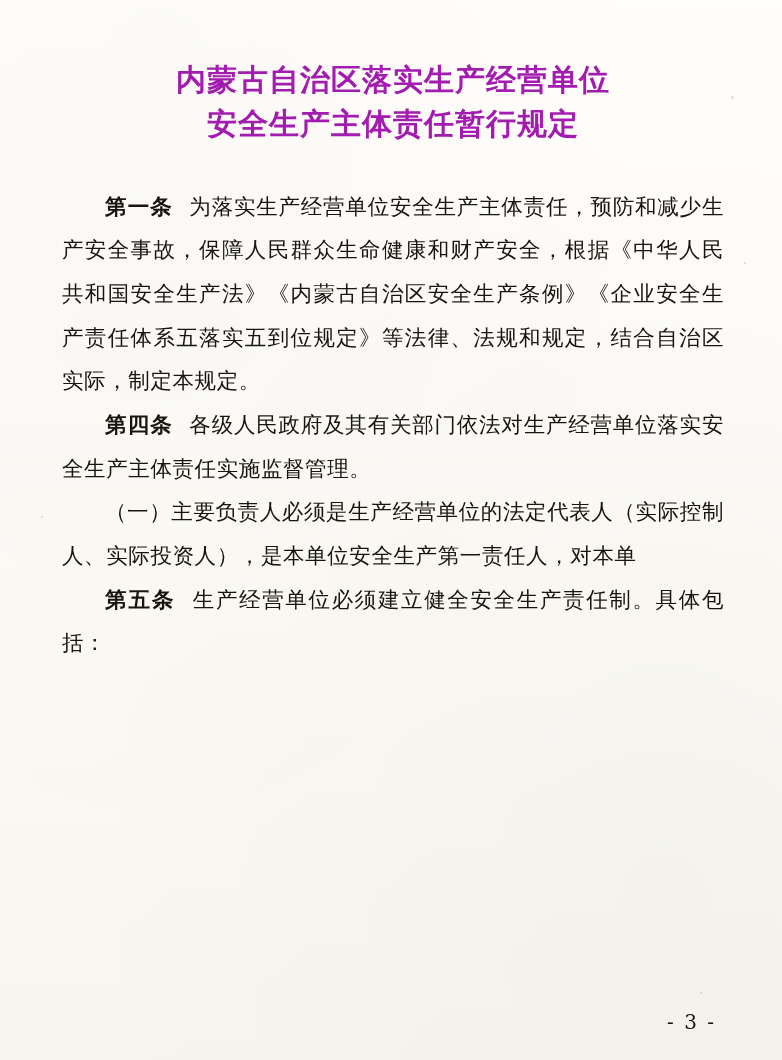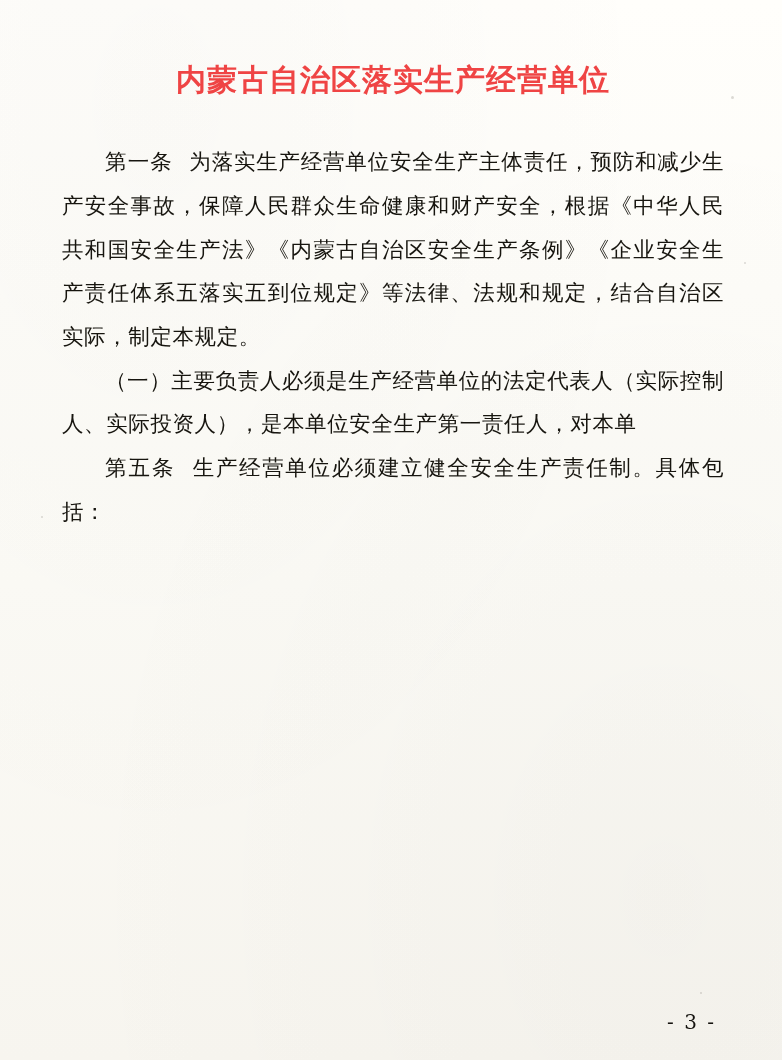--- a/index.html
+++ b/index.html
@@ -30,41 +30,41 @@
     padding: 46px 58px 20px 62px;
     box-sizing: border-box;
   }
   .title {
     text-align: center;
     font-weight: bold;
     font-size: 30px;
     line-height: 1.48;
     letter-spacing: 1px;
     margin: 12px 0 0 0;
-    color: #ef4444;
+    color: #a21caf;
   }
   .title .line {
     display: block;
     white-space: nowrap;
   }
   .body-text {
     margin-top: 38px;
     font-size: 21.5px;
     line-height: 2.03;
     letter-spacing: 0.6px;
     text-align: justify;
     text-justify: inter-ideograph;
     color: #17150f;
   }
   p.para {
     margin: 0;
     text-indent: 2em;
   }
   .art-no {
-    font-weight: normal;
+    font-weight: bold;
     letter-spacing: 1px;
     margin-top: 17px;
   }
   .art-gap {
     display: inline-block;
     width: 0.75em;
   }
   .page-number {
     position: absolute;
     right: 66px;
@@ -82,30 +82,34 @@
 </style>
 </head>
 <body>
 
 <div class="paper"></div>
 
 <div class="page">
 
   <div class="title">
     <span class="line">内蒙古自治区落实生产经营单位</span>
+    <span class="line">安全生产主体责任暂行规定</span>
   </div>
 
   <div class="body-text">
 
     <p class="para">
       <span class="art-no">第一条</span><span class="art-gap"></span><span>为落实生产经营单位安全生产主体责任，预防和减少生产安全事故，保障人民群众生命健康和财产安全，根据《中华人民共和国安全生产法》《内蒙古自治区安全生产条例》《企业安全生产责任体系五落实五到位规定》等法律、法规和规定，结合自治区实际，制定本规定。</span>
     </p>
 
 
 
+    <p class="para">
+      <span class="art-no">第四条</span><span class="art-gap"></span><span>各级人民政府及其有关部门依法对生产经营单位落实安全生产主体责任实施监督管理。</span>
+    </p>
 
     <p class="para">
       <span>（一）主要负责人必须是生产经营单位的法定代表人（实际控制人、实际投资人），是本单位安全生产第一责任人，对本单</span>
     </p>
 
     <p class="para">
       <span class="art-no">第五条</span><span class="art-gap"></span><span>生产经营单位必须建立健全安全生产责任制。具体包括：</span>
     </p>
 
   </div>

